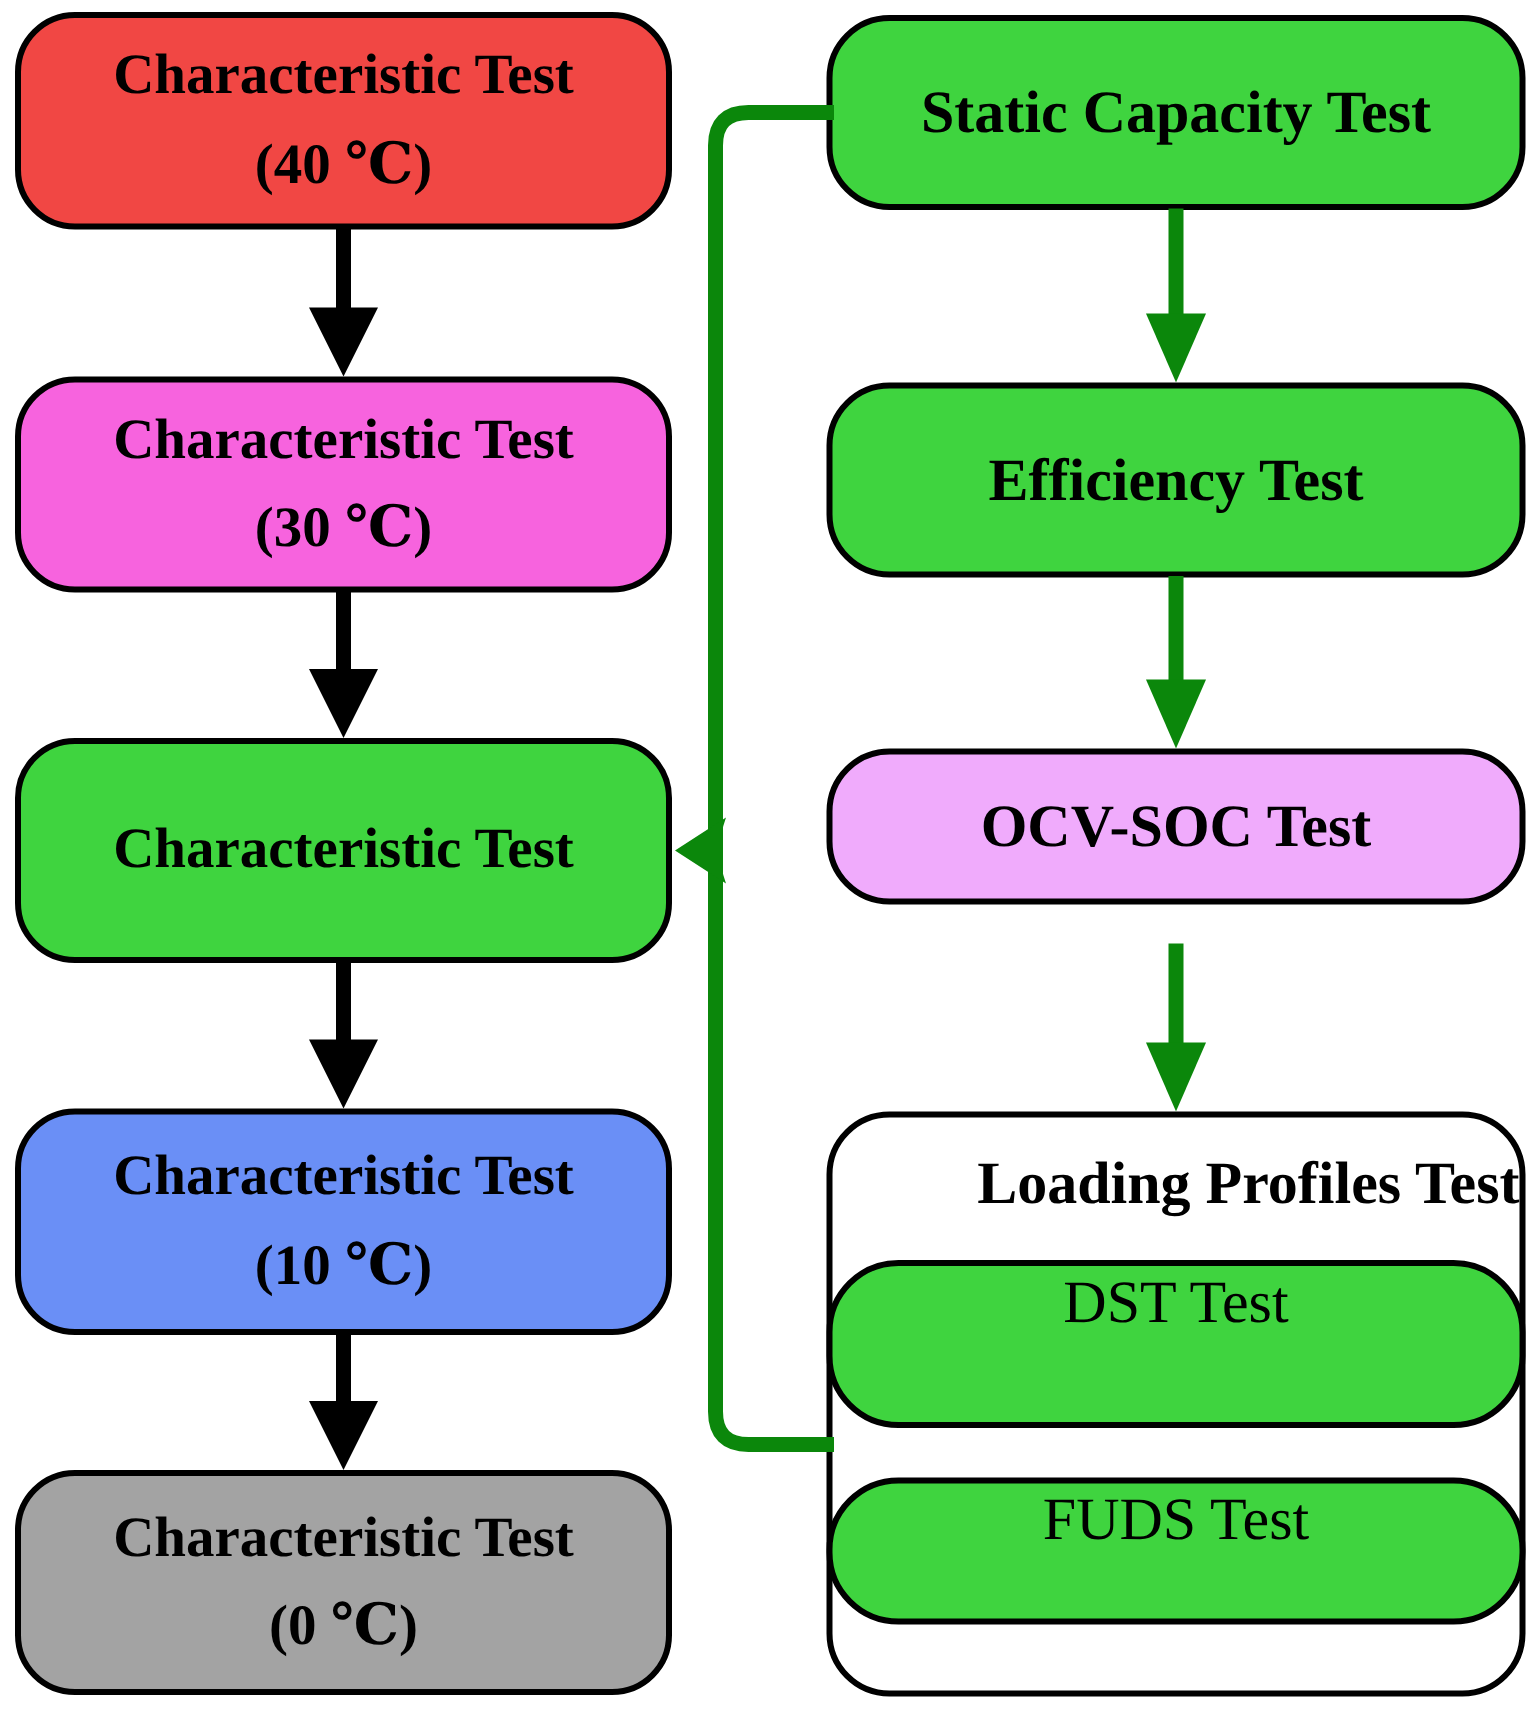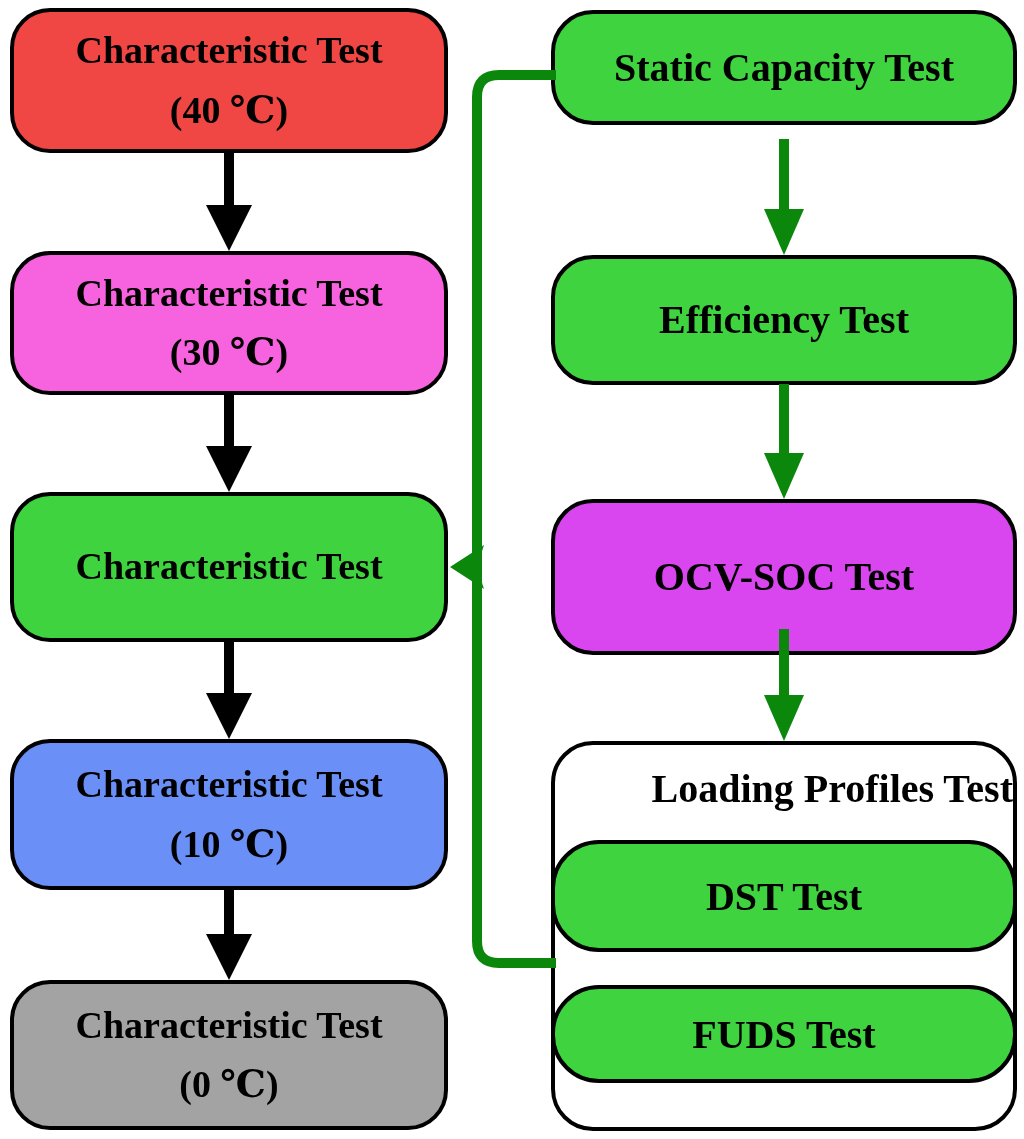--- a/index.html
+++ b/index.html
@@ -40,23 +40,23 @@
     width: 466px;
     font-size: 40px;
     border-radius: 42px;
   }
   .box-40c { top: 8px;   height: 145px; background: #f14744; }
   .box-30c { top: 251px; height: 144px; background: #f763de; }
   .box-20c { top: 492px; height: 150px; background: #3fd43f; }
   .box-10c { top: 739px; height: 151px; background: #6a8ff6; }
   .box-0c  { top: 980px; height: 150px; background: #a3a3a3; }
 
-  .box-static     { top: 10px;  height: 115px; background: #3fd43f; }
+  .box-static     { top: 10px;  height: 130px; background: #3fd43f; }
   .box-efficiency { top: 255px; height: 130px; background: #3fd43f; }
-  .box-ocv        { top: 499px; height: 156px; background: #d946ef; }
+  .box-ocv        { top: 499px; height: 104px; background: #f0abfc; }
 
   .container-box {
     position: absolute;
     box-sizing: border-box;
     left: 551px;
     top: 741px;
     width: 466px;
     height: 390px;
     background: #ffffff;
     border: 4px solid #000000;
@@ -74,24 +74,24 @@
   }
   .inner-box {
     position: absolute;
     box-sizing: border-box;
     left: -4px;
     width: calc(100% + 8px);
     background: #3fd43f;
     border: 4px solid #000000;
     border-radius: 48px;
     display: flex;
-    align-items: center;
+    align-items: flex-start;
     justify-content: center;
     font-size: 40px;
-    font-weight: 700;
+    font-weight: 400;
   }
   .inner-dst  { top: 95px;  height: 112px; }
   .inner-fuds { top: 240px; height: 98px; }
 
   .connector-layer {
     position: absolute;
     left: 0;
     top: 0;
     width: 1024px;
     height: 1139px;

